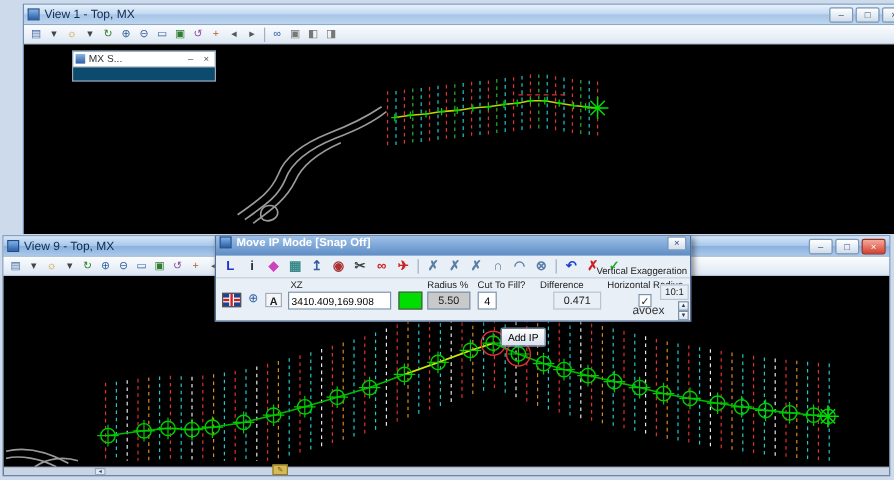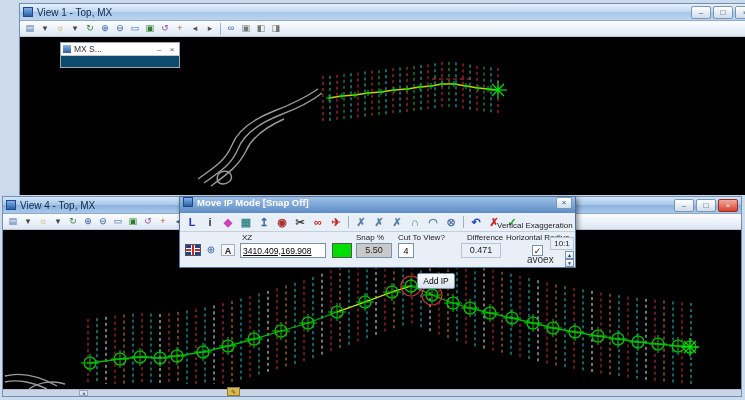--- a/index.html
+++ b/index.html
@@ -185,21 +185,21 @@
           <span class="pbtn">–</span>
           <span class="pbtn">×</span>
         </div>
       </div>
     </div>
   </div>
 
   <div class="window" style="left:2px;top:196px;width:740px;height:201px;">
     <div class="titlebar active">
       <span class="winicon"></span>
-      <span class="title">View 4 - Top, MX</span>
+      <span class="title">View 9 - Top, MX</span>
       <span class="winbtns">
         <span class="winbtn">–</span>
         <span class="winbtn">□</span>
         <span class="winbtn red">×</span>
       </span>
     </div>
     <div class="toolbar">
         <span class="tbicon" style="color: rgb(74, 111, 165);">▤</span>
         <span class="tbicon" style="color: rgb(68, 68, 68);">▾</span>
         <span class="tbicon" style="color: rgb(199, 147, 36);">☼</span>
@@ -420,32 +420,32 @@
         <span class="dlgicon" style="color: rgb(204, 34, 34);">✗</span>
         <span class="dlgicon" style="color: rgb(34, 170, 34);">✓</span>
       </div>
     <div class="dlg-fields">
 
       <span class="lico flag" style="position:absolute;left:5px;top:12px;"></span>
       <span class="lico globe" style="position:absolute;left:23px;top:12px;">⊕</span>
       <span class="lico afmt" style="position:absolute;left:41px;top:12px;width:14px;">A</span>
 
       <span class="flabel" style="left:62px;">XZ</span>
-      <input class="fbox" style="left: 60px; width: 86px; font-size: 8.5px; text-decoration: underline;" value="3410.409,169.908">
+      <input class="fbox" style="left: 60px; width: 86px; font-size: 8.5px;" value="3410.409,169.908">
 
       <span class="swatch" style="left: 152px; background: rgb(0, 221, 0);" id="swatch"></span>
 
-      <span class="flabel" style="left:176px;">Snap %</span>
+      <span class="flabel" style="left:176px;">Radius %</span>
       <div class="fbox fro" style="left:176px;width:36px;">5.50</div>
 
-      <span class="flabel" style="left:218px;">Cut To View?</span>
+      <span class="flabel" style="left:218px;">Cut To Fill?</span>
       <input class="fbox" style="left: 218px; width: 16px; text-align: center;" value="4">
       <button class="fbtn" style="left:237px;width:38px;">Add IP</button>
 
-      <span class="flabel" style="left:287px;">Difference</span>
+      <span class="flabel" style="left:270px;">Difference</span>
       <div class="fbox fflat" style="left:281px;width:40px;">0.471</div>
 
       <span class="flabel" style="left:326px;">Horizontal Radius</span>
       <span class="chk" style="left:352px;top:13px;">✓</span>
 
       <span class="flabel" style="left:317px;top:-11px;">Vertical Exaggeration</span>
       <div class="fbox fflat" style="left:370px;top:5px;width:24px;height:13px;font-size:8px;line-height:11px;">10:1</div>
       <span class="spin" style="left:385px;top:19px;">
         <span>▲</span>
         <span>▼</span>

